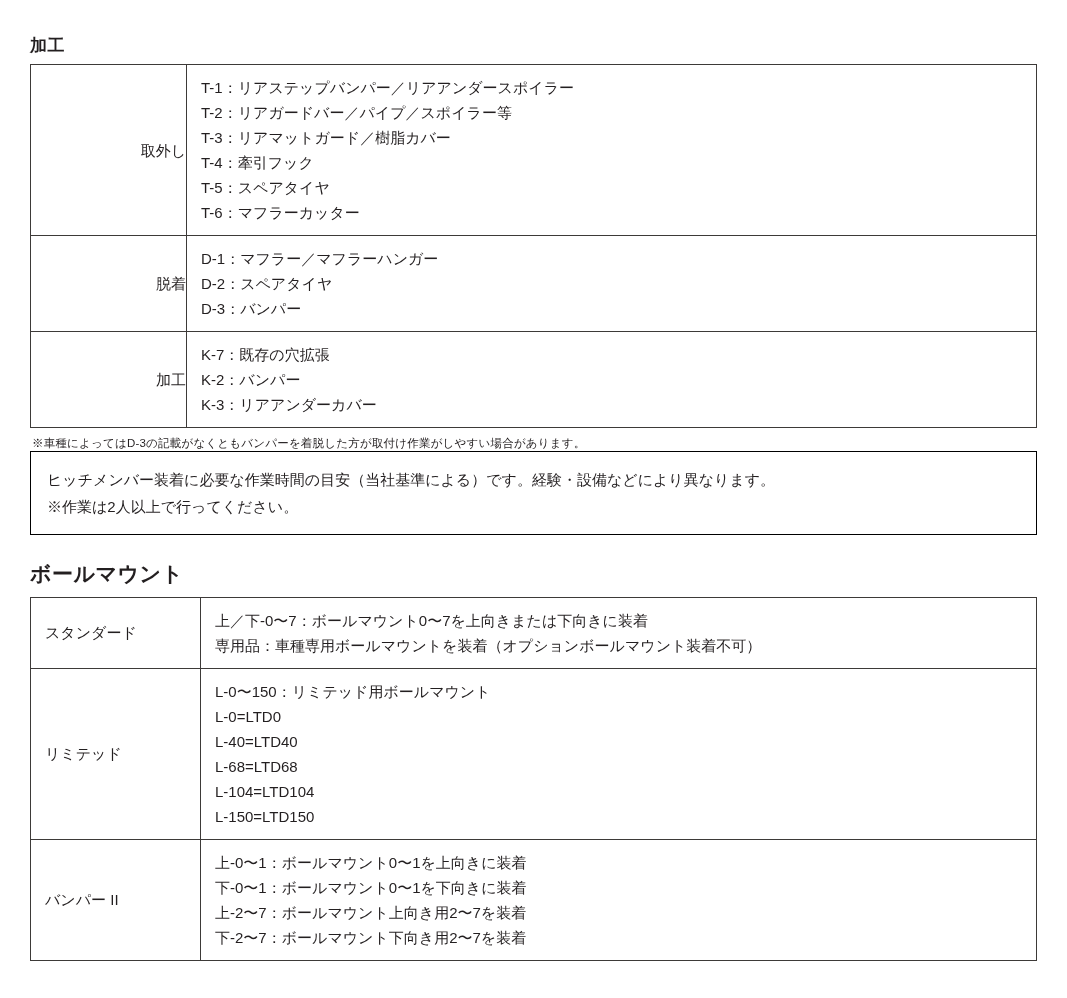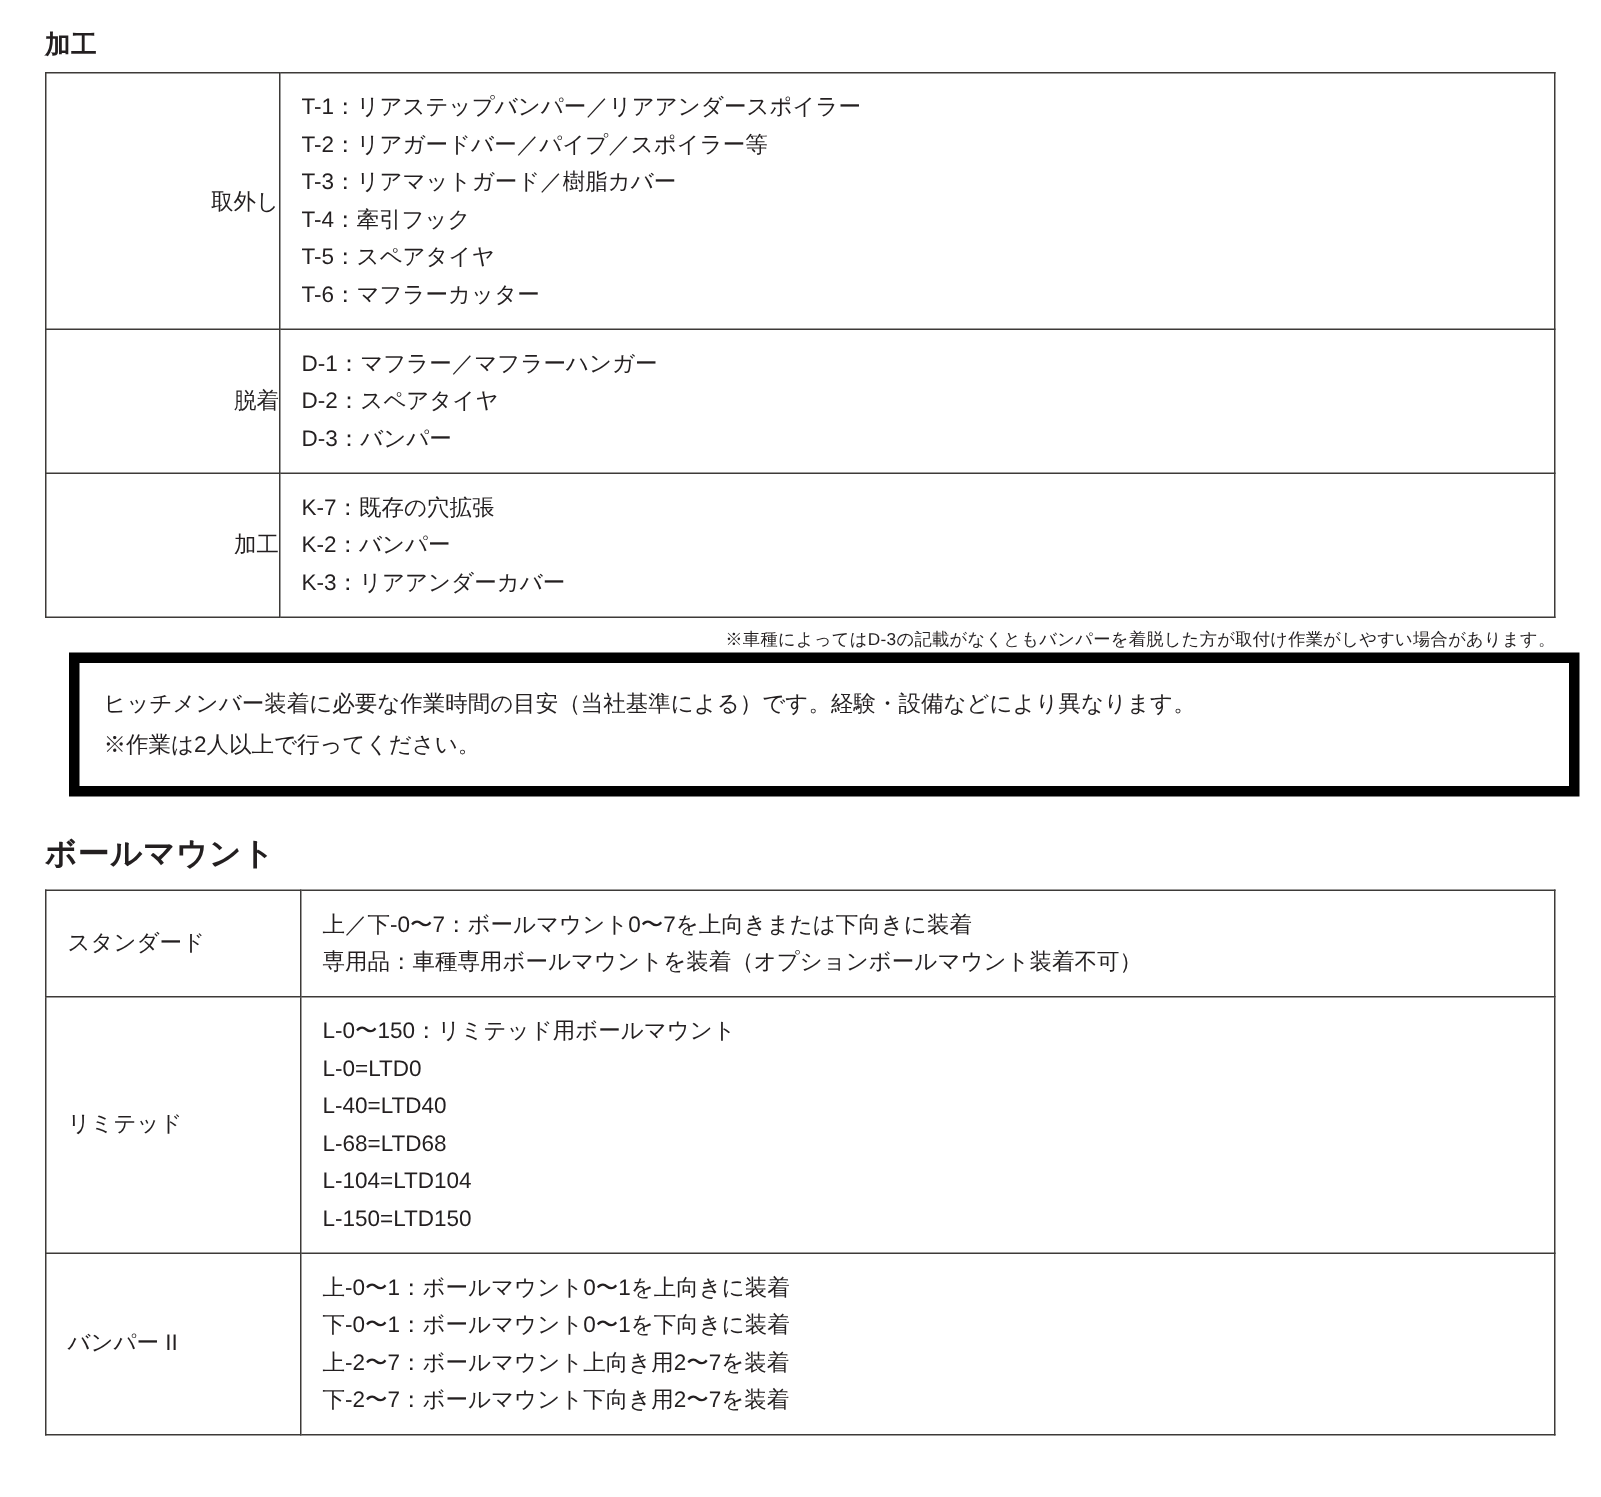--- a/index.html
+++ b/index.html
@@ -12,21 +12,21 @@
     height: 998px;
     font-family: "Liberation Sans", sans-serif;
     color: #231f20;
     -webkit-font-smoothing: antialiased;
   }
   .page {
     position: relative;
     width: 1067px;
     height: 998px;
     box-sizing: border-box;
-    padding: 10px 30px 0 30px;
+    padding: 26px 30px 0 30px;
   }
   h2.section-title {
     font-size: 17px;
     font-weight: bold;
     margin: 10px 0 8px 0;
     letter-spacing: 0.5px;
     line-height: 1.2;
   }
   h2.section-title.big {
     font-size: 21px;
@@ -68,30 +68,28 @@
     margin-left: 43px;
   }
   .line {
     white-space: nowrap;
   }
   .note {
     font-size: 11.5px;
     margin: 7px 0 0 2px;
     line-height: 1.4;
     letter-spacing: 0.2px;
-    text-align: right;
   }
   .box-note {
-    border: 7px solid #000000;
+    border: 1px solid #000000;
     width: 1007px;
     box-sizing: border-box;
     padding: 14px 0 14px 16px;
     font-size: 15px;
     line-height: 27px;
-    margin-left: 16px;
   }
 </style>
 </head>
 <body>
 
 <div class="page">
 
   <h2 class="section-title">加工</h2>
 
   <table class="doc-table">

